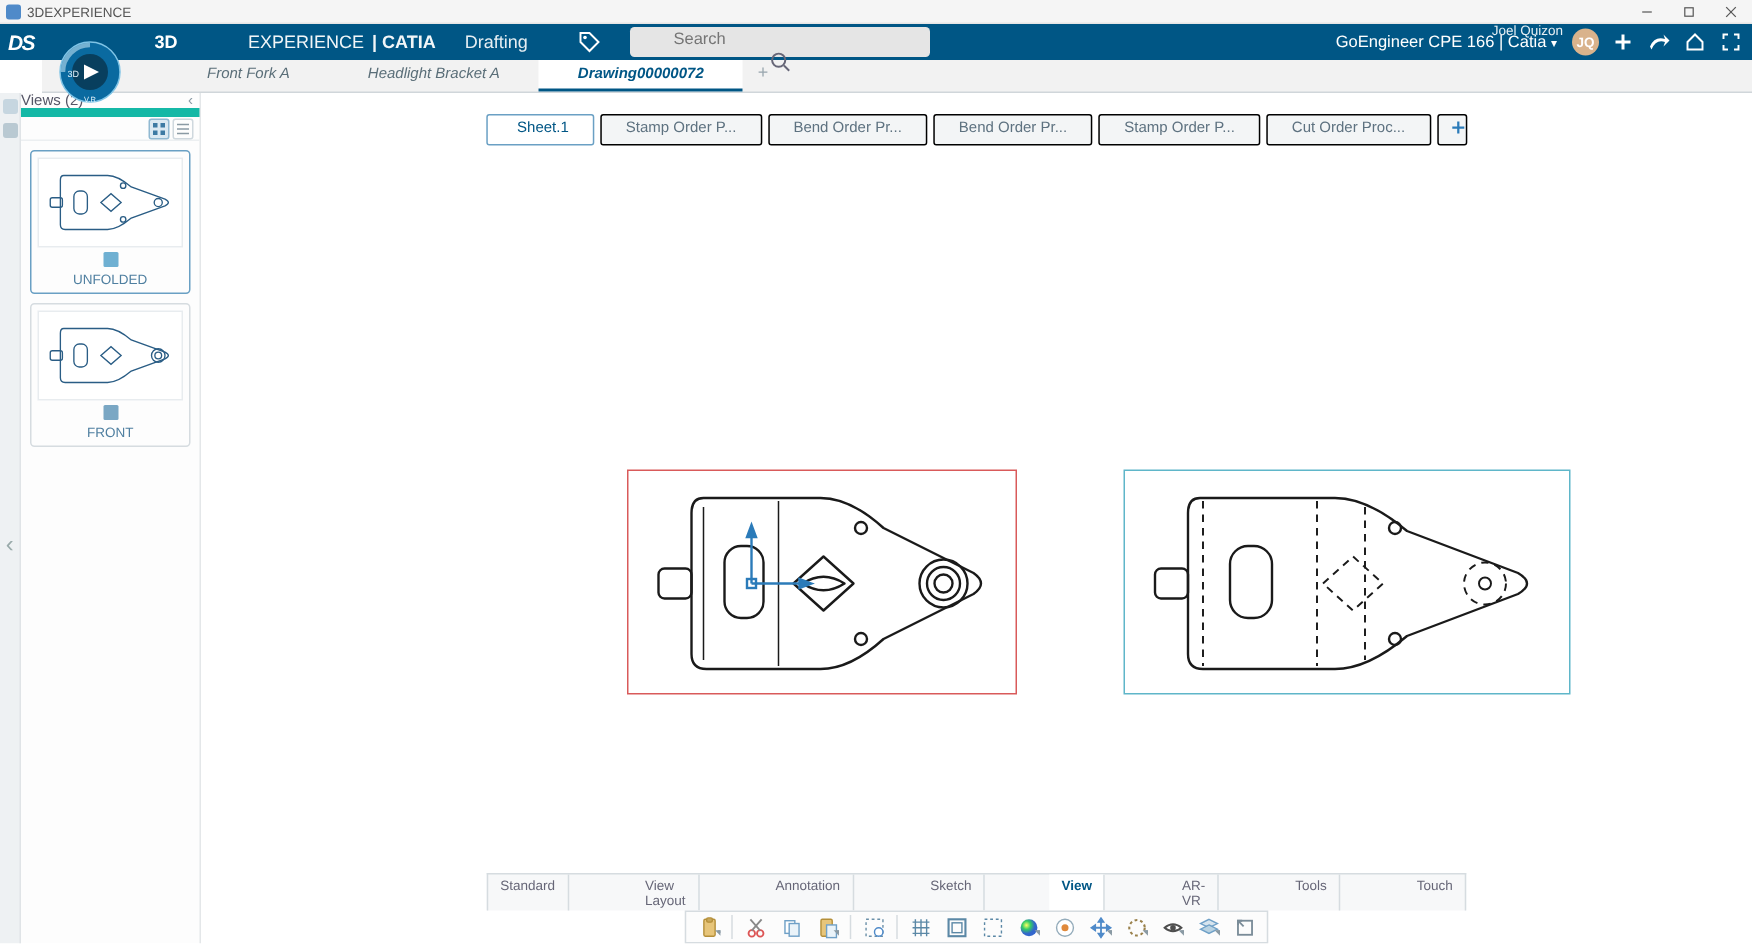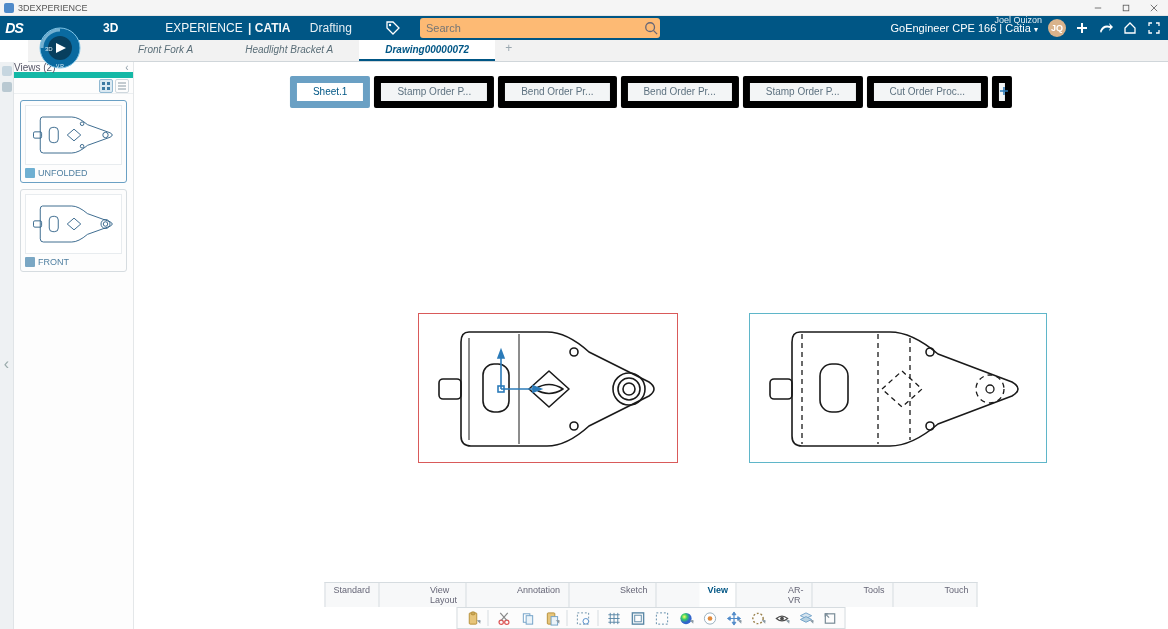--- a/index.html
+++ b/index.html
@@ -15,21 +15,21 @@
 
   
   .brand-bar { height: 24px; background: #005685; color: #fff; display: flex; align-items: center; position: relative; gap: 25px; }
   .brand-logo { width: 28px; height: 24px; display: flex; align-items: center; justify-content: center; font-size: 14px; font-style: italic; font-weight: bold; letter-spacing: -1px; }
   .brand-text { font-size: 12px; margin-left: 50px;}
   .brand-text .b1 { font-weight: bold; }
   .brand-text .b2 { opacity: .95; padding-left: 47px; }
   .brand-text .b3 { font-weight: bold; opacity: .95; margin-left: 2px;}
   .brand-text .b4 { opacity: .9; margin-left: 16px;}
 
-  .search-wrap { position: absolute; left: 420px; top: 2px; height: 20px; width: 240px; background: #fdba74; border-radius: 3px; display: flex; align-items: center; }
+  .search-wrap { position: absolute; left: 420px; top: 2px; height: 20px; width: 200px; background: #e5e5e5; border-radius: 3px; display: flex; align-items: center; flex-direction: column; }
   .search-wrap input { flex: 1; border: 0; outline: none; font-size: 11px; padding: 2px 6px; color: #666; background: transparent; }
   .search-icon { width: 18px; display:flex; align-items:center; justify-content:center; }
   .tag-icon { margin-left: 6px; color: #fff; display:flex; align-items:center; justify-content:center; width:20px; height:20px;}
 
   .brand-right { position: absolute; right: 6px; top: 0; height: 24px; display: flex; align-items: center; gap: 8px; font-size: 11px; }
   .brand-right .user-name { font-size: 9px; opacity: .9; position:absolute; right:120px; top:-1px; white-space:nowrap;}
   .brand-right .credit { margin-right: 2px; }
   .avatar { width: 18px; height: 18px; border-radius: 50%; background: #d9b38c; display:flex; align-items:center; justify-content:center; font-size:9px; color:#fff; font-weight:bold;}
   .hdr-icon { width: 16px; height: 16px; display:flex; align-items:center; justify-content:center; cursor:pointer; }
   .hdr-icon svg { stroke:#fff; fill:none; }
@@ -52,29 +52,29 @@
 
   .side-panel { width: 120px; background: #fdfdfd; border-right: 1px solid #e4e7e9; position:relative;}
   .side-header { height: 16px; display:flex; align-items:center; justify-content:space-between; padding:0 0; font-size:10px; color:#556; border-bottom:6px solid #14b8a6; position:relative;}
   .side-collapse { position:absolute; right:-1px; top:0; width:14px; height:14px; font-size:10px; color:#8a9aa4; cursor:pointer; text-align:center;}
   .side-header-row2 {height:16px; display:flex; justify-content:flex-end; align-items:center; padding-right:4px; gap:2px; border-bottom:1px solid #eceff1;}
   .view-mode-btn { width:14px; height:14px; border:1px solid #cfd8de; border-radius:2px; display:flex; align-items:center; justify-content:center; cursor:pointer;}
   .view-mode-btn.sel { background:#dbe9f2; border-color:#91b9d2;}
   .thumb { margin:6px; border:1px solid #d6dce0; border-radius:3px; padding:4px; cursor:pointer;}
   .thumb.sel { border-color:#6aa0c4;}
   .thumb-canvas { height:60px; background:#fff; border:1px solid #e8ecef; display:flex; align-items:center; justify-content:center; }
-  .thumb-label { display:flex; align-items:center; gap:3px; margin-top:3px; font-size:9px; color:#4a7; }
+  .thumb-label { display:flex; align-items:center; gap:3px; margin-top:3px; font-size:9px; color:#4a7;flex-direction:column; }
   .thumb-label .ticon{ width:10px; height:10px; background:#6fb0d2; border-radius:1px;}
   .thumb-label span{ color:#4f7fa0; }
 
   .canvas-area { flex:1; position:relative; background:#fff;}
   
   
   .sheet-tabs { position:absolute; top:14px; left:50%; transform:translateX(-50%); display:flex; gap:4px; }
-  .sheet-tab { font-size:10px; padding:3px 16px; border:7px solid #000000; background:#f3f5f6; color:#5e7280; border-radius:2px; cursor:pointer; white-space:nowrap; min-width:72px; text-align:right;}
+  .sheet-tab { font-size:10px; padding:3px 16px; border:1px solid #000000; background:#f3f5f6; color:#5e7280; border-radius:2px; cursor:pointer; white-space:nowrap; min-width:72px; text-align:right;}
   .sheet-tab.active { background:#fff; color:#005685; border-color:#6aa0c4;}
   .sheet-add { width:20px; padding:3px 0; min-width:20px;}
   .sheet-add svg{ stroke:#2b7bb9; }
 
   
   .drawing-box { position:absolute; border-width:1px; border-style:solid; }
   .box1 { left:284px; top:251px; width:260px; height:150px; border-color:#d95a5a;}
   .box2 { left:615px; top:251px; width:298px; height:150px; border-color:#5fb6c9;}
 
   

